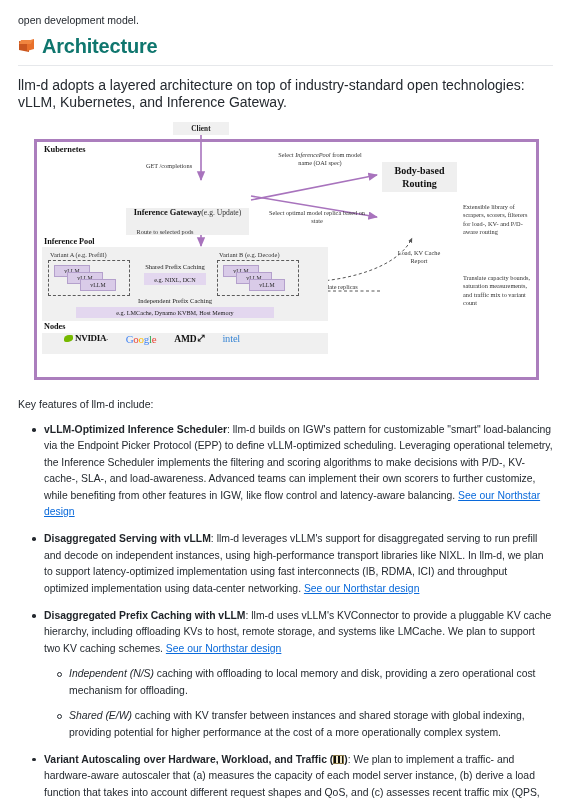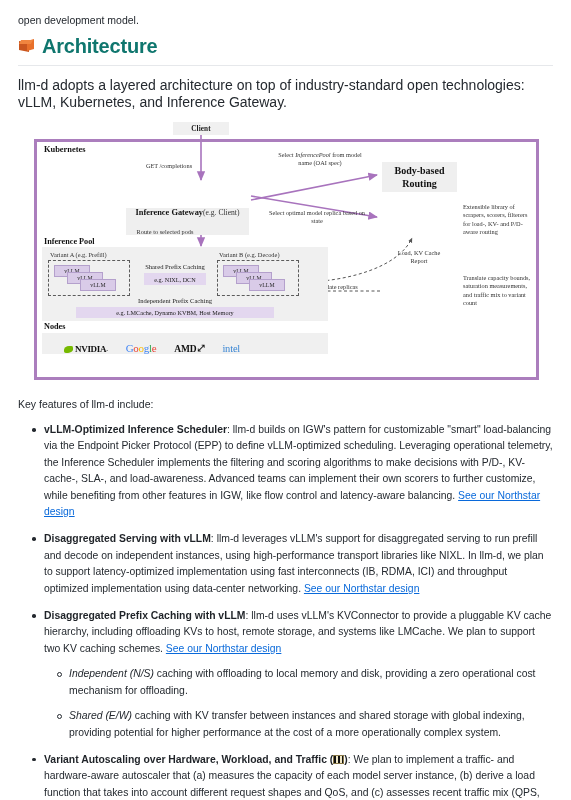--- a/index.html
+++ b/index.html
@@ -230,21 +230,21 @@
   .nodes-label {
     position: absolute;
     left: 26px; top: 200px;
     font-size: 8.2px; font-weight: 700; color: #111;
   }
   .nodes-strip {
     position: absolute;
     left: 24px; top: 211px;
     width: 286px; height: 21px;
     background: #f0f0f0;
-    display: flex; align-items: flex-end; gap: 18px;
+    display: flex; align-items: flex-start; gap: 18px;
     padding-left: 22px;
     box-sizing: border-box;
   }
   .logo { display: flex; align-items: center; font-size: 9px; font-weight: 700; }
   .logo-nvidia { color: #111; letter-spacing: -0.3px; }
   .logo-nvidia .eye {
     display:inline-block; width:9px; height:7px; margin-right:2px;
     background:#76b900; border-radius: 55% 20% 55% 20%;
   }
   .logo-google { font-weight: 400; font-size: 11px; letter-spacing: -0.3px; }
@@ -373,21 +373,21 @@
 
       </svg>
 
       <div class="client-box">Client</div>
 
       <div class="k8s-frame"></div>
       <div class="k8s-label">Kubernetes</div>
 
       <div class="gw-box">
         <span class="gw-title">Inference Gateway</span>
-        <span class="gw-sub">(e.g. Client)</span>
+        <span class="gw-sub">(e.g. Update)</span>
       </div>
 
       <div class="grey-box bb-routing">Body-based Routing</div>
 
       <div class="note n-get">GET /completions</div>
       <div class="note n-sel1">
         <span>Select </span><em>InferencePool</em><span> from model name (OAI spec)</span>
       </div>
       <div class="note n-sel2">Select optimal model replica based on state</div>
       <div class="note n-route">Route to selected pods</div>

